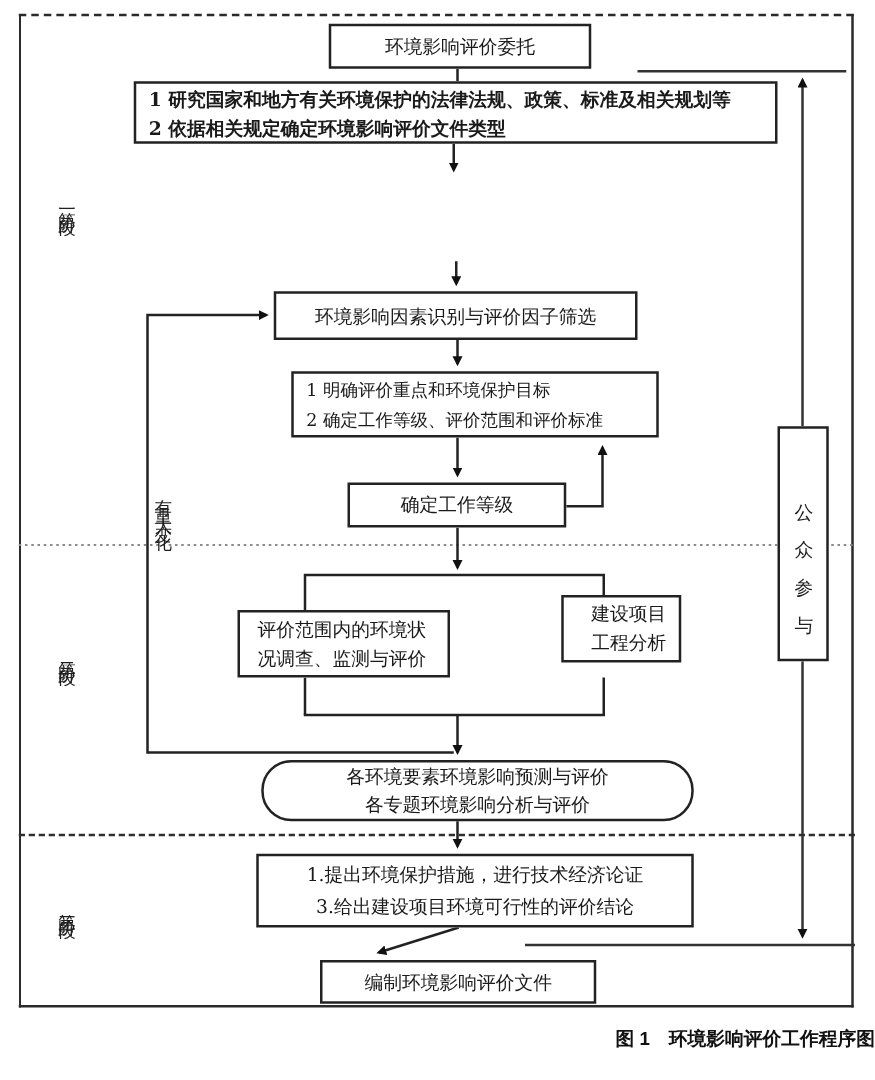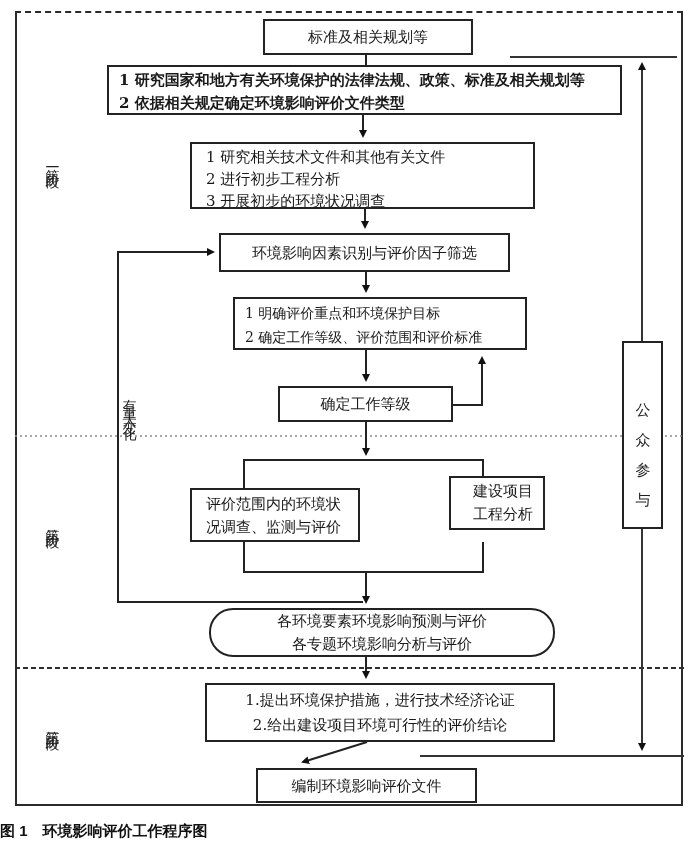--- a/index.html
+++ b/index.html
@@ -23,21 +23,21 @@
     position:absolute;z-index:2;writing-mode:vertical-rl;text-orientation:upright;
     font-size:14px;color:#1f1f1f;
   }
   .stage{letter-spacing:2px;}
   #box-public{
     position:absolute;z-index:2;background:#ffffff;border:2px solid #222222;box-sizing:border-box;
     display:flex;align-items:center;justify-content:center;
   }
   #box-public .vlabel{position:static;letter-spacing:30px;font-size:15px;padding-top:30px;}
   #caption{
-    position:absolute;z-index:2;left:0;top:822px;width:700px;text-align:left;
+    position:absolute;z-index:2;left:0;top:822px;width:700px;text-align:right;
     font-family:"Liberation Sans","DejaVu Sans",sans-serif;font-weight:bold;font-size:15px;color:#111;
   }
 </style>
 </head>
 <body>
 
 <div id="page">
 
   <div id="frame"></div>
 
@@ -77,47 +77,44 @@
       <line x1="510" y1="57" x2="677" y2="57"></line>
       <line x1="420" y1="756" x2="684" y2="756"></line>
     </g>
   </svg>
 
   <div class="vlabel stage" style="left:44px;top:158px;">第一阶段</div>
   <div class="vlabel stage" style="left:44px;top:518px;">第二阶段</div>
   <div class="vlabel stage" style="left:44px;top:720px;">第三阶段</div>
   <div class="vlabel" style="left:121px;top:388px;letter-spacing:7px;">有重大变化</div>
 
-  <div class="box center" style="left:263px;top:19px;width:210px;height:36px;">标准及相关规划等</div>
+  <div class="box center" style="left:263px;top:19px;width:210px;height:36px;">环境影响评价委托</div>
 
   <div class="box listbox" style="left:107px;top:65px;width:515px;height:50px;line-height:23px;font-weight:bold;">1 研究国家和地方有关环境保护的法律法规、政策、标准及相关规划等
 2 依据相关规定确定环境影响评价文件类型</div>
 
-  <div class="box listbox" style="left:190px;top:142px;width:345px;height:67px;padding-left:14px;">1 研究相关技术文件和其他有关文件
-2 进行初步工程分析
-3 开展初步的环境状况调查</div>
 
   <div class="box center" style="left:219px;top:233px;width:291px;height:39px;">环境影响因素识别与评价因子筛选</div>
 
   <div class="box listbox" style="left:233px;top:297px;width:294px;height:53px;font-size:14px;line-height:24px;">1 明确评价重点和环境保护目标
 2 确定工作等级、评价范围和评价标准</div>
 
   <div class="box center" style="left:278px;top:386px;width:175px;height:36px;">确定工作等级</div>
 
   <div class="box" style="left:190px;top:488px;width:170px;height:54px;padding:3px 0 0 14px;line-height:23px;">评价范围内的环境状
 况调查、监测与评价</div>
 
   <div class="box" style="left:449px;top:476px;width:96px;height:54px;padding:3px 0 0 22px;line-height:23px;font-family:Liberation Mono, monospace;">建设项目
 工程分析</div>
 
   <div class="box center" style="left:209px;top:608px;width:346px;height:49px;line-height:23px;border-radius:24px;">各环境要素环境影响预测与评价
 各专题环境影响分析与评价</div>
 
   <div class="box center" style="left:205px;top:683px;width:350px;height:59px;line-height:25px;">1.提出环境保护措施，进行技术经济论证
-2.给出建设项目环境可行性的评价结论</div>
+3.给出建设项目环境可行性的评价结论</div>
 
   <div class="box center" style="left:256px;top:768px;width:221px;height:35px;">编制环境影响评价文件</div>
 
   <div id="box-public" style="left:622px;top:341px;width:41px;height:188px;">
     <span class="vlabel">公众参与</span>
   </div>
 
   <div id="caption">图 1　环境影响评价工作程序图</div>
 
 </div>

